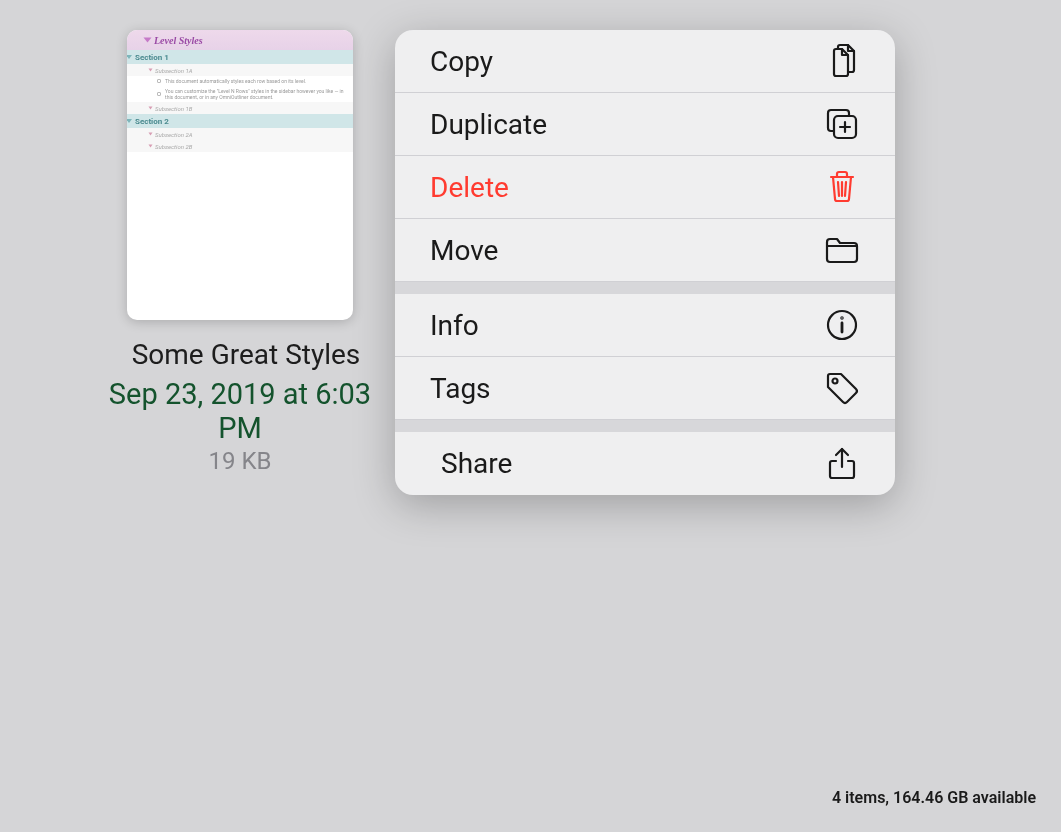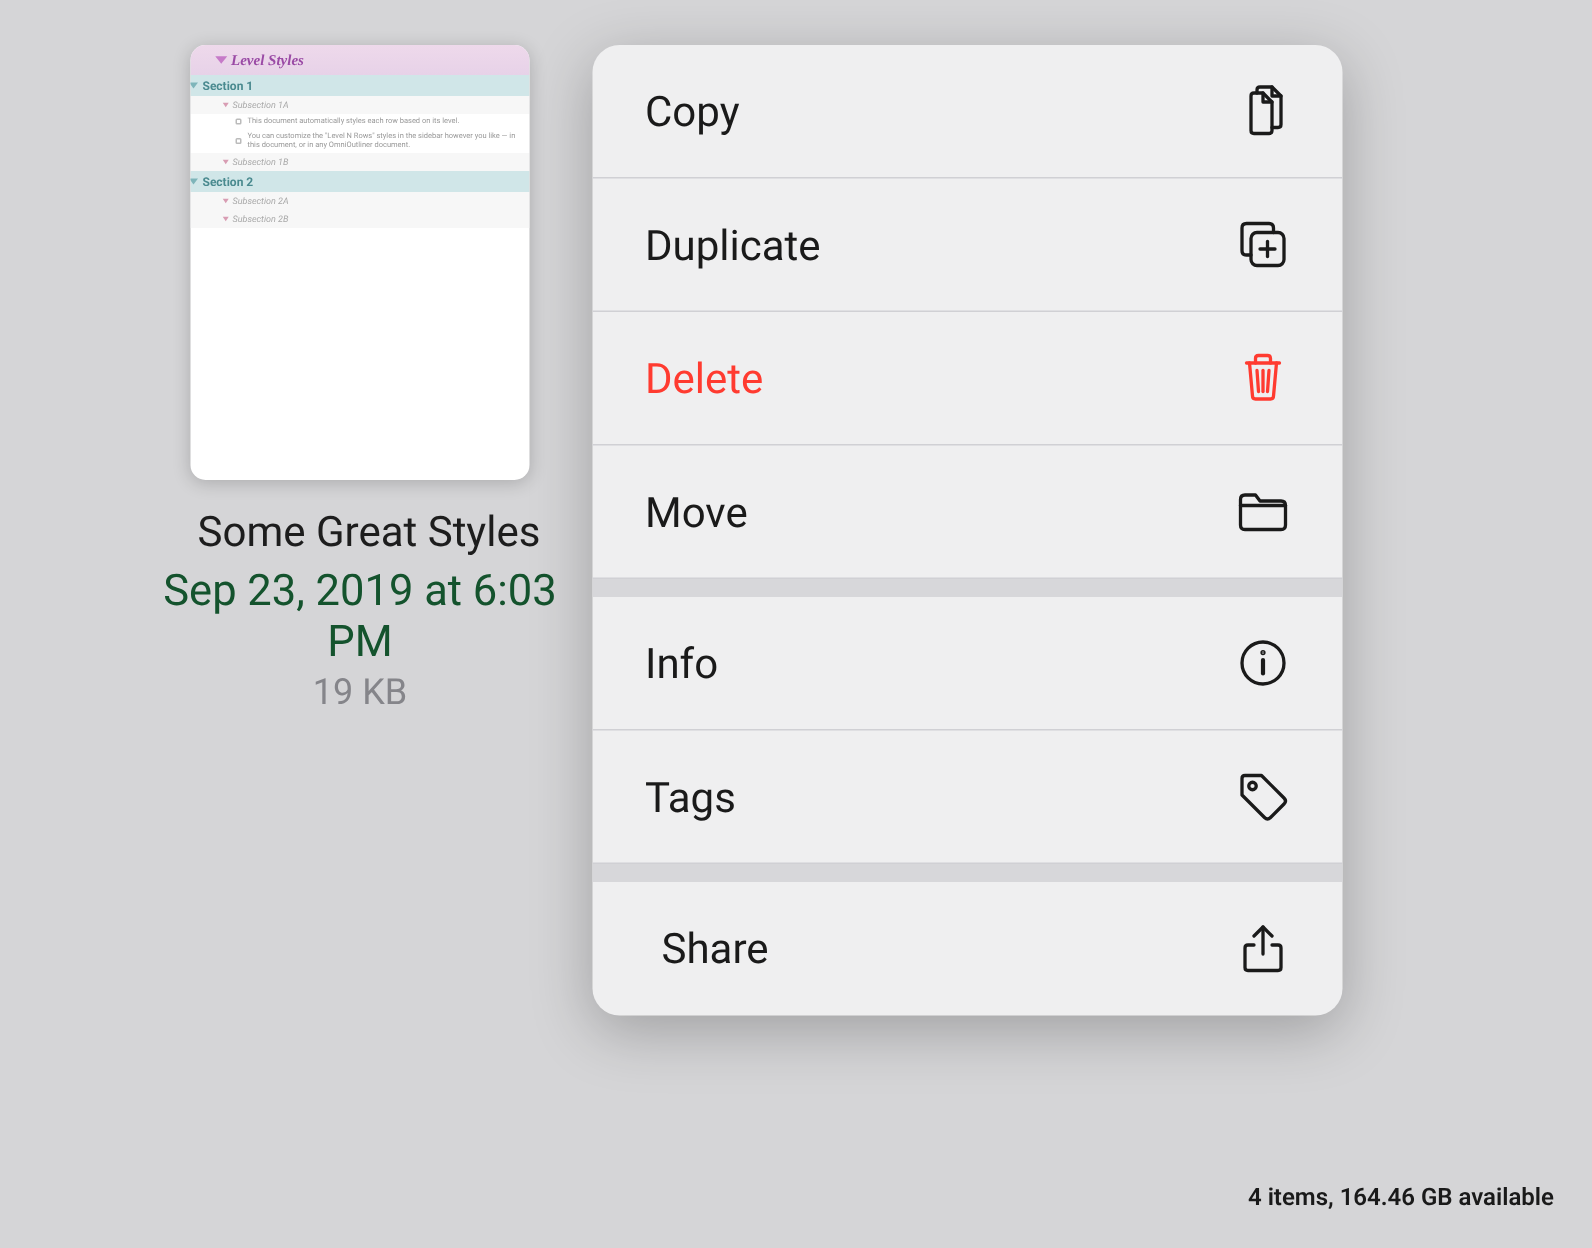--- a/index.html
+++ b/index.html
@@ -162,21 +162,21 @@
       left: 395px;
       top: 30px;
       width: 500px;
       background: #efeff0;
       border-radius: 18px;
       overflow: hidden;
       box-shadow: 0 10px 40px rgba(0,0,0,0.25);
     }
     
     .menu-item {
-      height: 89px;
+      height: 63px;
       display: flex;
       align-items: center;
       justify-content: space-between;
       padding: 0 35px 0 35px;
       border-bottom: 1px solid #d0d0d4;
       cursor: pointer;
     }
     
     .menu-item:last-child {
       border-bottom: none;

